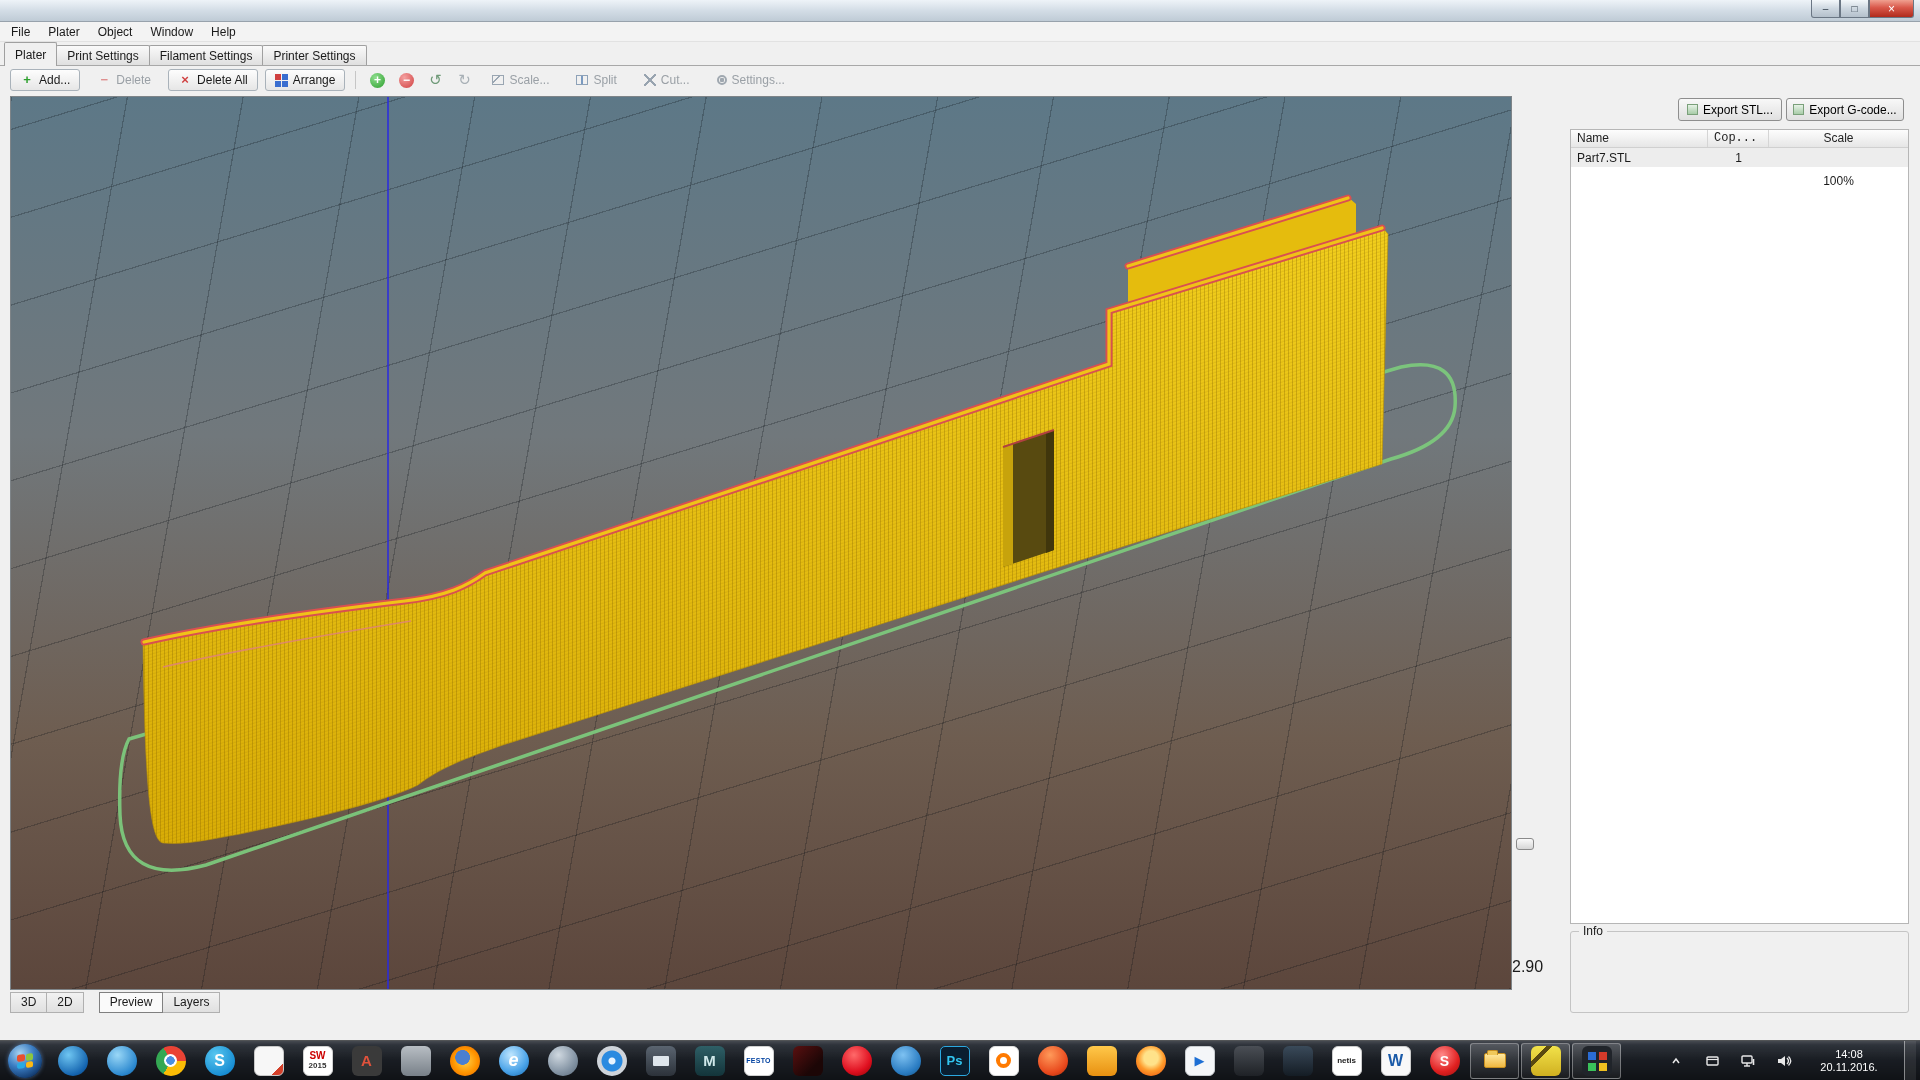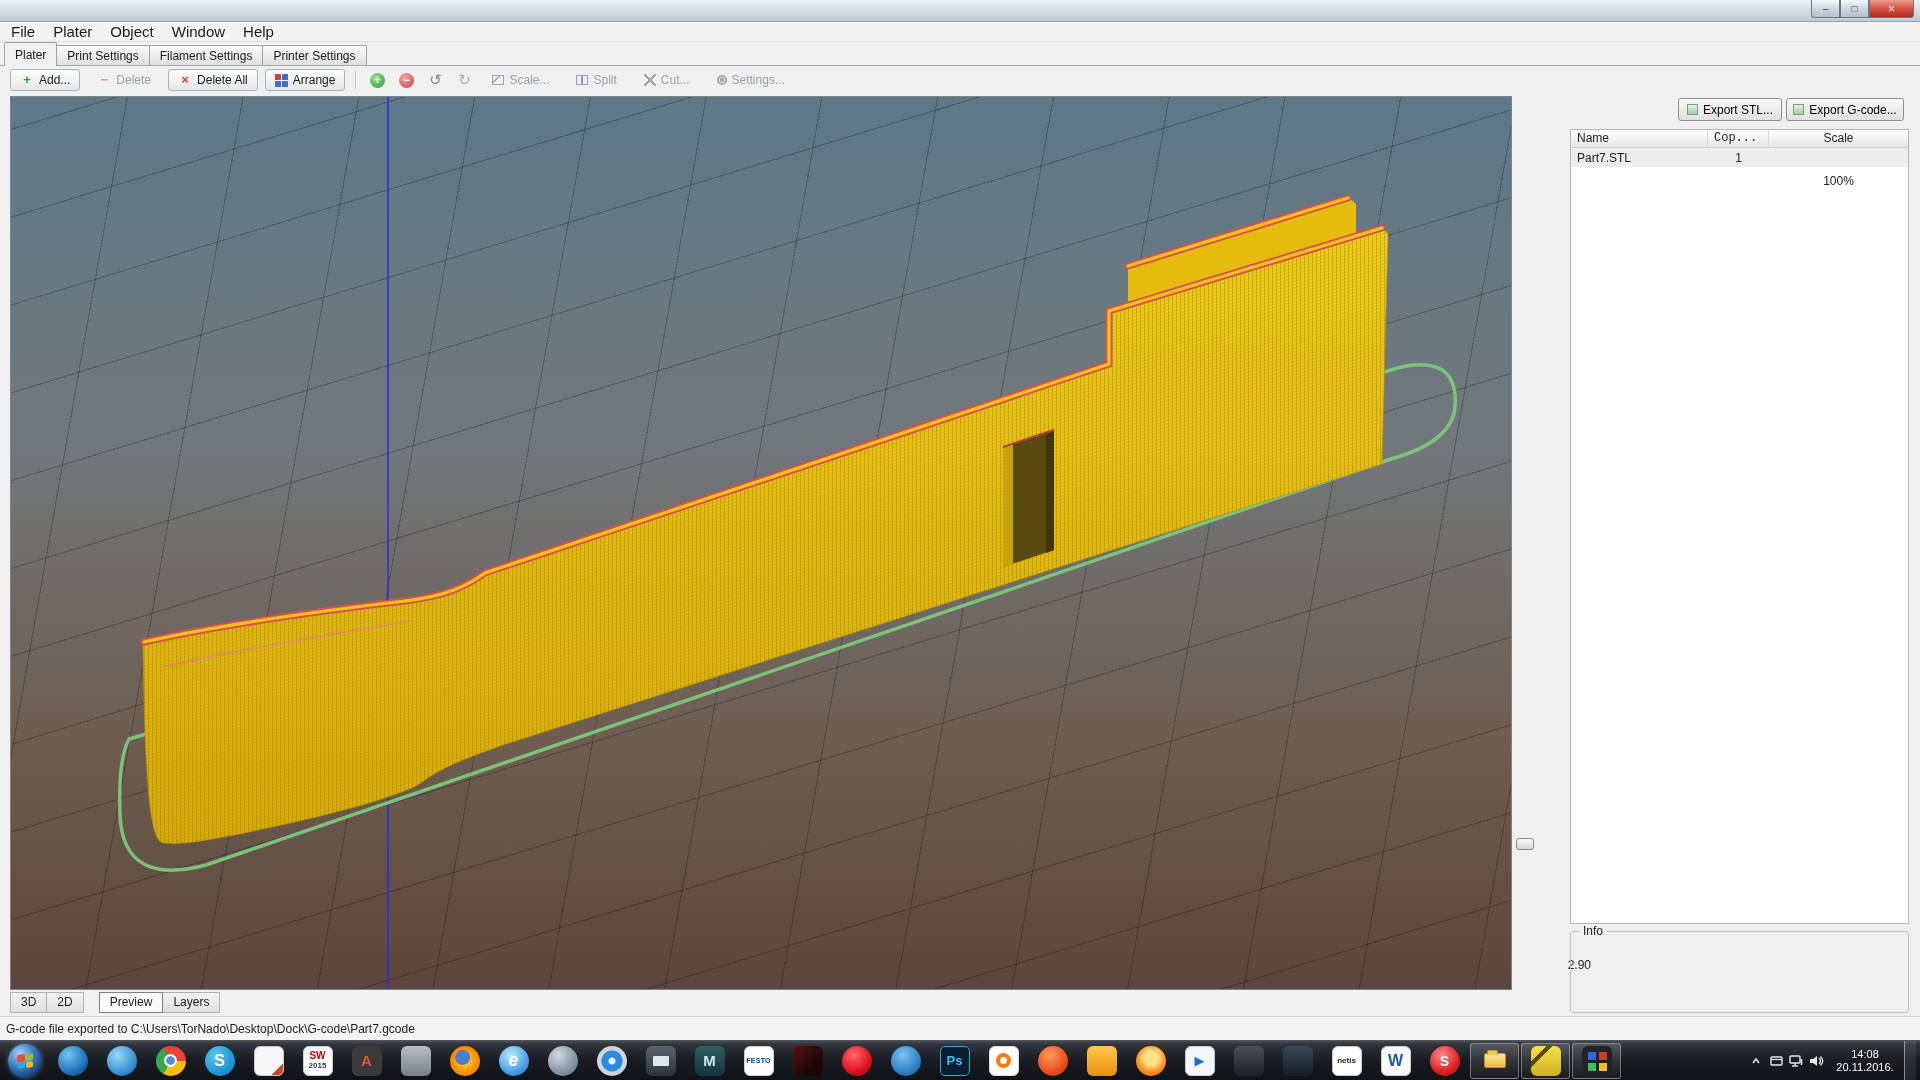--- a/index.html
+++ b/index.html
@@ -19,21 +19,21 @@
   .win-btn { width:29px; height:18px; border:1px solid #6a7684; border-top:none;
     background:linear-gradient(#f4f8fb,#cdd7e0 50%,#b4c0cb); color:#2d3a46; font-size:10px;
     display:flex; align-items:center; justify-content:center; cursor:default; }
   .win-btn.first { border-radius:0 0 0 3px; }
   .win-btn.close { width:45px; border-radius:0 0 3px 0;
     background:linear-gradient(#f0a090,#d9584a 45%,#b02a1c); color:#fff; font-size:12px; }
 
   
   .menubar { position:absolute; left:0; top:22px; width:100%; height:20px; background:#f3f3f3;
     border-bottom:1px solid #e2e2e2; display:flex; align-items:center; padding-left:2px; }
-  .menu-item { padding:2px 9px; font-size:15px; }
+  .menu-item { padding:2px 9px; font-size:12px; }
 
   
   .tabstrip { position:absolute; left:0; top:42px; width:100%; height:24px; background:#f0f0f0; }
   .tabstrip::after { content:""; position:absolute; left:0; bottom:0; width:100%; height:1px; background:#a8a8a8; }
   .tabrow { position:absolute; left:4px; bottom:0; display:flex; align-items:flex-end; }
   .tab { padding:3px 10px 4px; font-size:12px; border:1px solid #a0a0a0; border-bottom:none;
     background:linear-gradient(#fafafa,#dedede); margin-right:-1px; border-radius:2px 2px 0 0; height:21px; }
   .tab.active { background:#f0f0f0; height:24px; padding-top:5px; position:relative; z-index:2; }
 
   
@@ -74,21 +74,21 @@
   .canvas { position:absolute; left:10px; top:96px; width:1502px; height:894px;
     border:1px solid #7e8488;
     background:
       repeating-linear-gradient(100deg, rgba(10,15,20,.25) 0 1.2px, transparent 1.2px 114px),
       repeating-linear-gradient(343deg, rgba(10,15,20,.25) 0 1.2px, transparent 1.2px 84px),
       linear-gradient(#5d7887 0%, #71787c 38%, #6e5d50 72%, #5c463c 100%); }
   .canvas svg { display:block; width:100%; height:100%; }
 
   .layer-thumb { position:absolute; left:1516px; top:838px; width:18px; height:12px;
     border:1px solid #8a8a8a; border-radius:3px; background:linear-gradient(#fafafa,#d6d6d6); }
-  .layer-value { position:absolute; left:1512px; top:958px; width:40px; text-align:right; font-size:12px;margin-left:39px; }
+  .layer-value { position:absolute; left:1512px; top:958px; width:40px; text-align:left; font-size:16px; }
 
   
   .bottom-tabs { position:absolute; left:10px; top:992px; height:21px; display:flex; align-items:stretch; }
   .bt { padding:2px 10px; font-size:12px; border:1px solid #b0b0b0;
     background:linear-gradient(#f2f2f2,#e0e0e0); margin-right:-1px; }
   .bt.preview { margin-left:16px; background:#fafafa; border-color:#808080; position:relative; z-index:2; }
 
   
   .btn { display:inline-flex; align-items:center; gap:5px; justify-content:center;
     border:1px solid #8e8e8e; border-radius:3px; background:linear-gradient(#f8f8f8,#e0e0e0);
@@ -174,21 +174,21 @@
     border:1px solid #c89020; border-radius:2px; position:relative; }
   .folder::before { content:""; position:absolute; top:-4px; left:2px; width:9px; height:4px;
     background:#f0c85a; border:1px solid #c89020; border-bottom:none; border-radius:2px 2px 0 0; }
   .ti-30 { background:linear-gradient(135deg,transparent 0 11px,#5a4a10 11px 15px,transparent 15px),
            linear-gradient(#f2e24a,#d0b020); }
   .ti-31 { background:linear-gradient(#2a6cd4 0 0) 6px 6px/8px 8px no-repeat,
            linear-gradient(#d43a2a 0 0) 17px 6px/8px 8px no-repeat,
            linear-gradient(#3ac25a 0 0) 6px 17px/8px 8px no-repeat,
            linear-gradient(#f0c020 0 0) 17px 17px/8px 8px no-repeat,#20242a; }
 
-  .tray { margin-left:auto; display:flex; align-items:center; height:40px; gap:0; padding-right:2px; }
+  .tray { margin-left:auto; display:flex; align-items:center; height:40px; gap:16px; padding-right:2px; }
   .tray-btn { width:20px; height:26px; display:flex; align-items:center; justify-content:center; }
   .clock { width:78px; text-align:center; color:#fff; font-size:11px; line-height:13px; }
   .show-desktop { width:12px; height:40px; border-left:1px solid rgba(255,255,255,.45);
     background:rgba(255,255,255,.08); }
 </style>
 </head>
 <body>
 
 <div class="screen">
   <div class="app-window">
@@ -349,23 +349,20 @@
         <div class="td c1">Part7.STL</div>
         <div class="td c2">1</div>
         <div class="td c3">100%</div>
       </div>
     </div>
 
     <div class="info-box">
       <span class="info-title">Info</span>
     </div>
 
-    <div class="statusbar">
-      <span>G-code file exported to C:\Users\TorNado\Desktop\Dock\G-code\Part7.gcode</span>
-    </div>
   </div>
 
   <div class="taskbar">
     <div class="start-slot">
       <div class="start-orb">
         <div class="flag">
             <i class="f1"></i>
             <i class="f2"></i>
             <i class="f3"></i>
             <i class="f4"></i>

